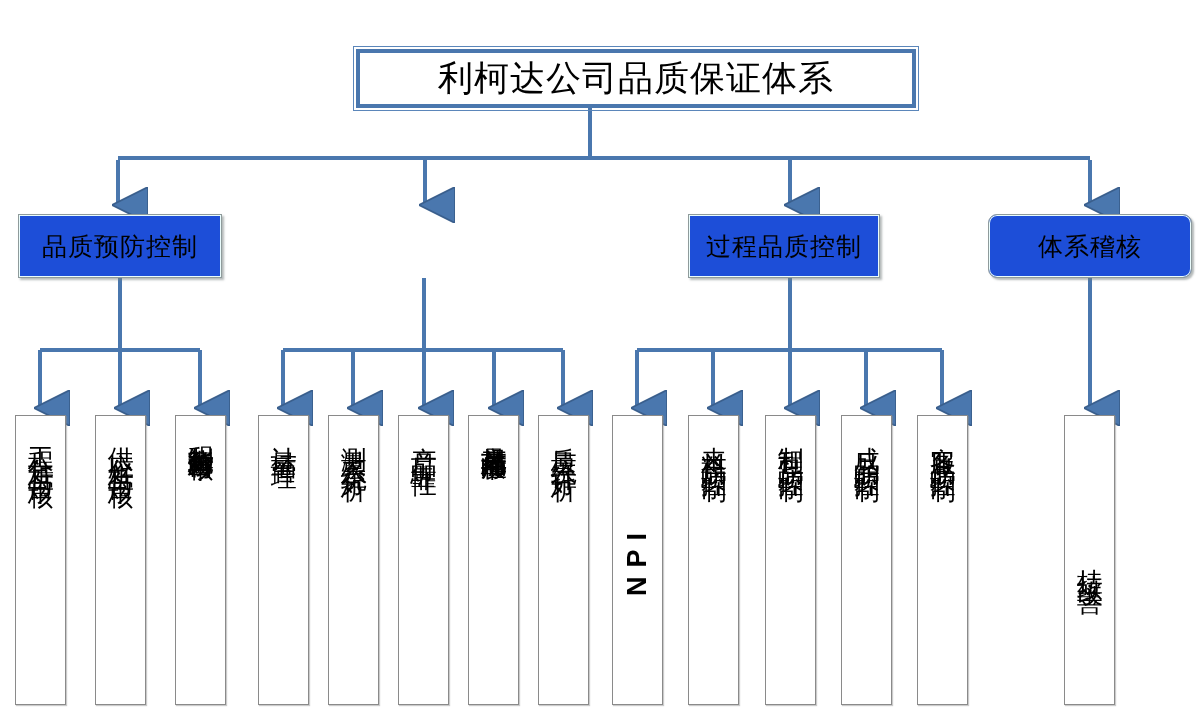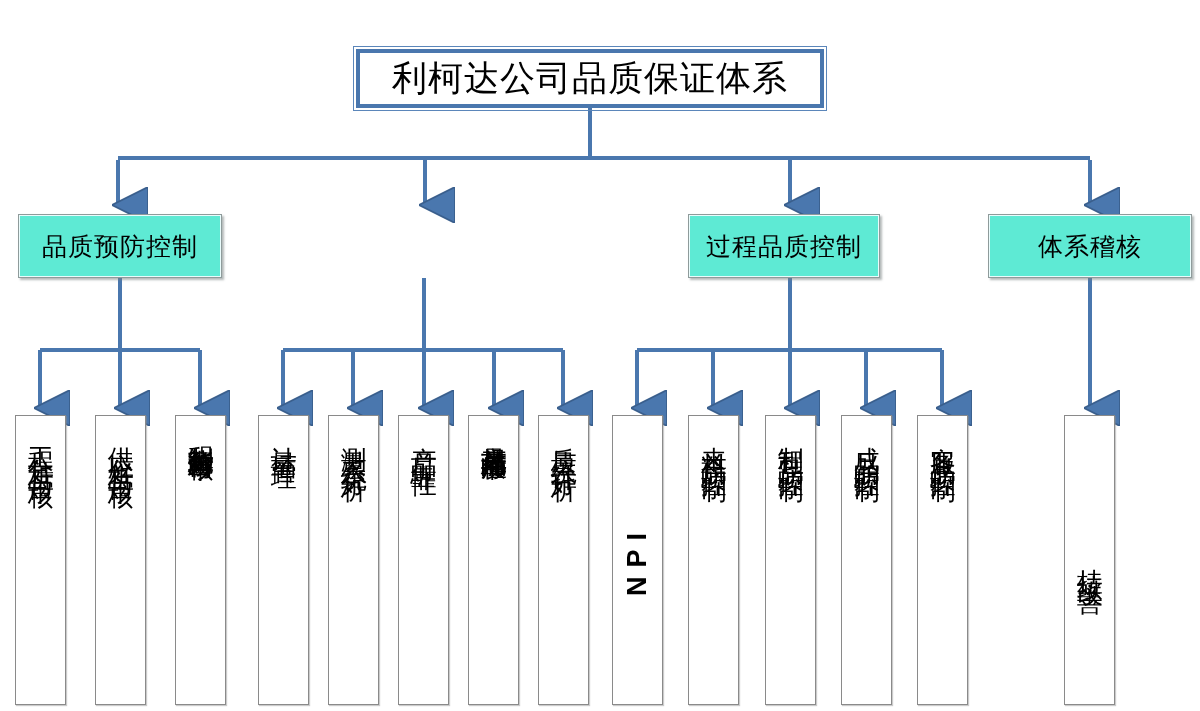--- a/index.html
+++ b/index.html
@@ -47,21 +47,21 @@
     letter-spacing: 1px;
     color: #000000;
     white-space: nowrap;
     font-family: "Liberation Serif", "DejaVu Serif", serif;
   }
 
   
   .lvl2-box {
     position: absolute;
     box-sizing: border-box;
-    background: #5eead4;
+    background: #1d4ed8;
     border: 1px solid #8f9b9b;
     box-shadow: 2px 2px 2px rgba(120,130,130,0.55),
                 inset 0 0 0 1px #eafcfc;
     display: flex;
     align-items: center;
     justify-content: center;
   }
   .lvl2-box .lvl2-label {
     font-size: 25px;
     line-height: 1;
@@ -158,34 +158,34 @@
       <path d="M 790 350 L 790 408" marker-end="url(#arrow)"></path>
       <path d="M 866 350 L 866 408" marker-end="url(#arrow)"></path>
       <path d="M 942 350 L 942 408" marker-end="url(#arrow)"></path>
     </g>
 
     <g stroke="#4a77ae" stroke-width="4" fill="none">
       <path d="M 1090 278 L 1090 408" marker-end="url(#arrow)"></path>
     </g>
   </svg>
 
-  <div class="root-box" style="left:356px; top:49px; width:468px; height:59px;align-items:center;">
+  <div class="root-box" style="left:356px; top:49px; width:560px; height:59px;align-items:center;">
     <span class="root-label">利柯达公司品质保证体系</span>
   </div>
 
   <div class="lvl2-box" style="left:18px; top:214px; width:204px; height:64px;">
     <span class="lvl2-label">品质预防控制</span>
   </div>
 
 
   <div class="lvl2-box" style="left:688px; top:214px; width:192px; height:64px;">
     <span class="lvl2-label">过程品质控制</span>
   </div>
 
-  <div class="lvl2-box" style="left:988px; top:214px; width:204px; height:64px;">
+  <div class="lvl2-box" style="left:988px; top:214px; width:204px; height:64px;border-radius:9px;">
     <span class="lvl2-label">体系稽核</span>
   </div>
 
   <div class="leaf-box" style="left:15px; top:415px; width:51px; height:290px;">
     <span class="leaf-label">工程分析与审核</span>
   </div>
   <div class="leaf-box" style="left:95px; top:415px; width:51px; height:290px;">
     <span class="leaf-label">供应分析与审核</span>
   </div>
   <div class="leaf-box compact" style="left:175px; top:415px; width:51px; height:290px;">

